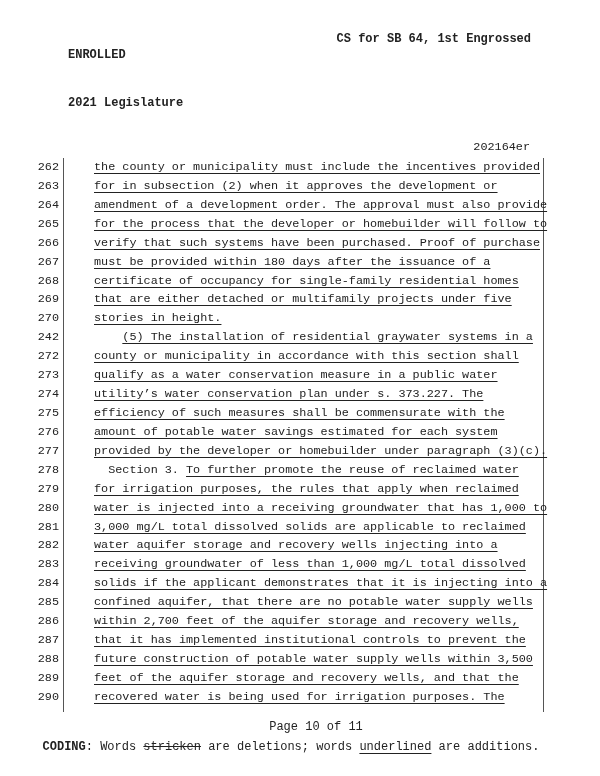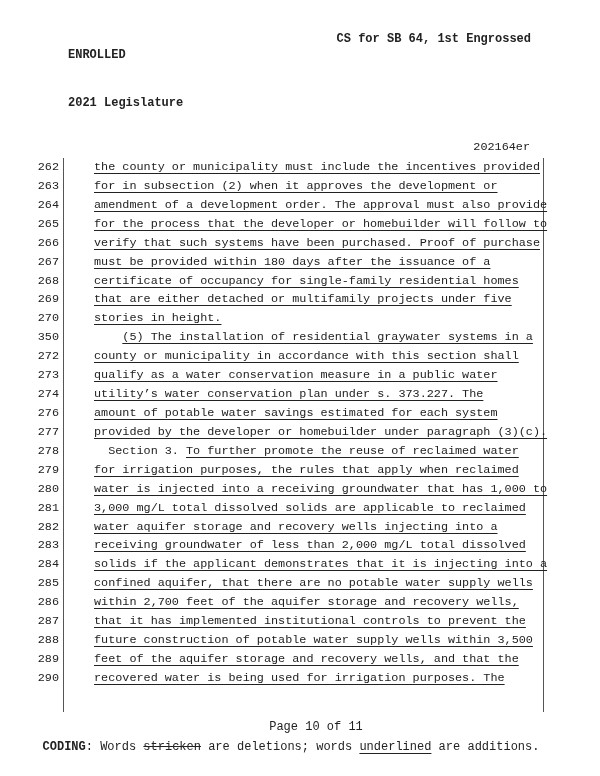--- a/index.html
+++ b/index.html
@@ -111,32 +111,33 @@
   <div class="lines">
       <div class="line"><span class="num">262</span><span class="txt"><span class="u">the county or municipality must include the incentives provided</span></span></div>
       <div class="line"><span class="num">263</span><span class="txt"><span class="u">for in subsection (2) when it approves the development or</span></span></div>
       <div class="line"><span class="num">264</span><span class="txt"><span class="u">amendment of a development order. The approval must also provide</span></span></div>
       <div class="line"><span class="num">265</span><span class="txt"><span class="u">for the process that the developer or homebuilder will follow to</span></span></div>
       <div class="line"><span class="num">266</span><span class="txt"><span class="u">verify that such systems have been purchased. Proof of purchase</span></span></div>
       <div class="line"><span class="num">267</span><span class="txt"><span class="u">must be provided within 180 days after the issuance of a</span></span></div>
       <div class="line"><span class="num">268</span><span class="txt"><span class="u">certificate of occupancy for single-family residential homes</span></span></div>
       <div class="line"><span class="num">269</span><span class="txt"><span class="u">that are either detached or multifamily projects under five</span></span></div>
       <div class="line"><span class="num">270</span><span class="txt"><span class="u">stories in height.</span></span></div>
-      <div class="line"><span class="num">350</span><span class="txt"><span>    </span><span class="u">(5) The installation of residential graywater systems in a</span></span></div>
+      <div class="line"><span class="num">242</span><span class="txt"><span>    </span><span class="u">(5) The installation of residential graywater systems in a</span></span></div>
       <div class="line"><span class="num">272</span><span class="txt"><span class="u">county or municipality in accordance with this section shall</span></span></div>
       <div class="line"><span class="num">273</span><span class="txt"><span class="u">qualify as a water conservation measure in a public water</span></span></div>
       <div class="line"><span class="num">274</span><span class="txt"><span class="u">utility’s water conservation plan under s. 373.227. The</span></span></div>
+      <div class="line"><span class="num">275</span><span class="txt"><span class="u">efficiency of such measures shall be commensurate with the</span></span></div>
       <div class="line"><span class="num">276</span><span class="txt"><span class="u">amount of potable water savings estimated for each system</span></span></div>
       <div class="line"><span class="num">277</span><span class="txt"><span class="u">provided by the developer or homebuilder under paragraph (3)(c).</span></span></div>
       <div class="line"><span class="num">278</span><span class="txt"><span>  Section 3. </span><span class="u">To further promote the reuse of reclaimed water</span></span></div>
       <div class="line"><span class="num">279</span><span class="txt"><span class="u">for irrigation purposes, the rules that apply when reclaimed</span></span></div>
       <div class="line"><span class="num">280</span><span class="txt"><span class="u">water is injected into a receiving groundwater that has 1,000 to</span></span></div>
       <div class="line"><span class="num">281</span><span class="txt"><span class="u">3,000 mg/L total dissolved solids are applicable to reclaimed</span></span></div>
       <div class="line"><span class="num">282</span><span class="txt"><span class="u">water aquifer storage and recovery wells injecting into a</span></span></div>
-      <div class="line"><span class="num">283</span><span class="txt"><span class="u">receiving groundwater of less than 2,000 mg/L total dissolved</span></span></div>
+      <div class="line"><span class="num">283</span><span class="txt"><span class="u">receiving groundwater of less than 1,000 mg/L total dissolved</span></span></div>
       <div class="line"><span class="num">284</span><span class="txt"><span class="u">solids if the applicant demonstrates that it is injecting into a</span></span></div>
       <div class="line"><span class="num">285</span><span class="txt"><span class="u">confined aquifer, that there are no potable water supply wells</span></span></div>
       <div class="line"><span class="num">286</span><span class="txt"><span class="u">within 2,700 feet of the aquifer storage and recovery wells,</span></span></div>
       <div class="line"><span class="num">287</span><span class="txt"><span class="u">that it has implemented institutional controls to prevent the</span></span></div>
       <div class="line"><span class="num">288</span><span class="txt"><span class="u">future construction of potable water supply wells within 3,500</span></span></div>
       <div class="line"><span class="num">289</span><span class="txt"><span class="u">feet of the aquifer storage and recovery wells, and that the</span></span></div>
       <div class="line"><span class="num">290</span><span class="txt"><span class="u">recovered water is being used for irrigation purposes. The</span></span></div>
     </div>
 
   <div class="page-indicator">Page 10 of 11</div>

